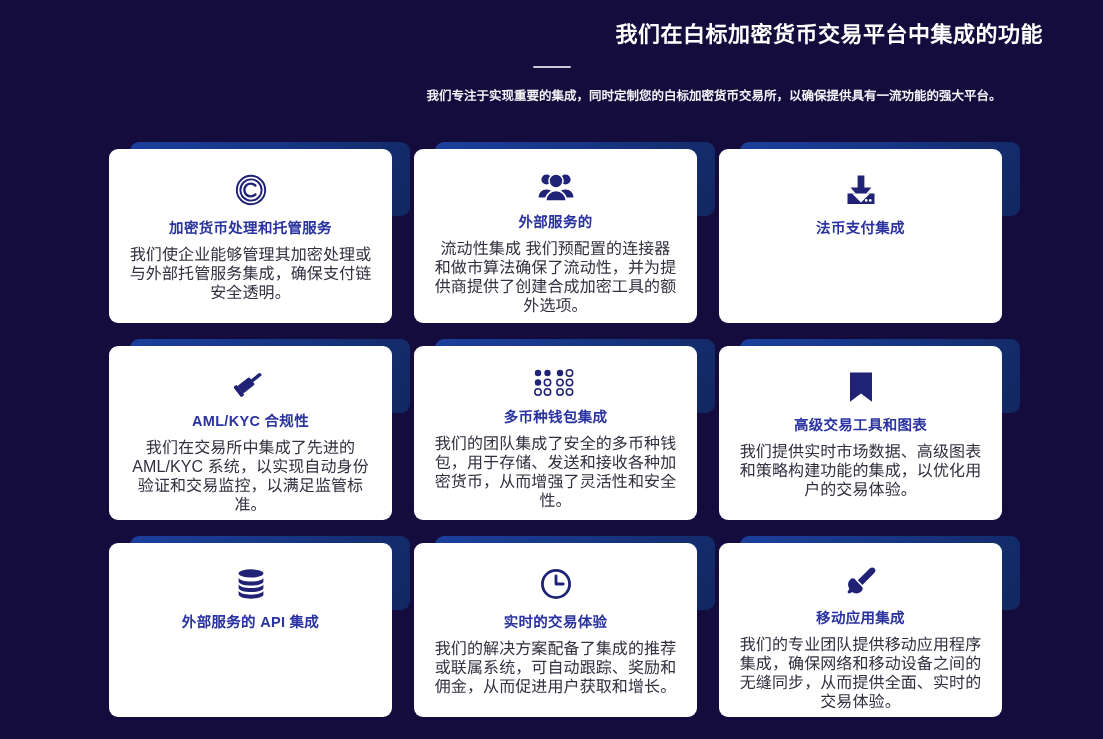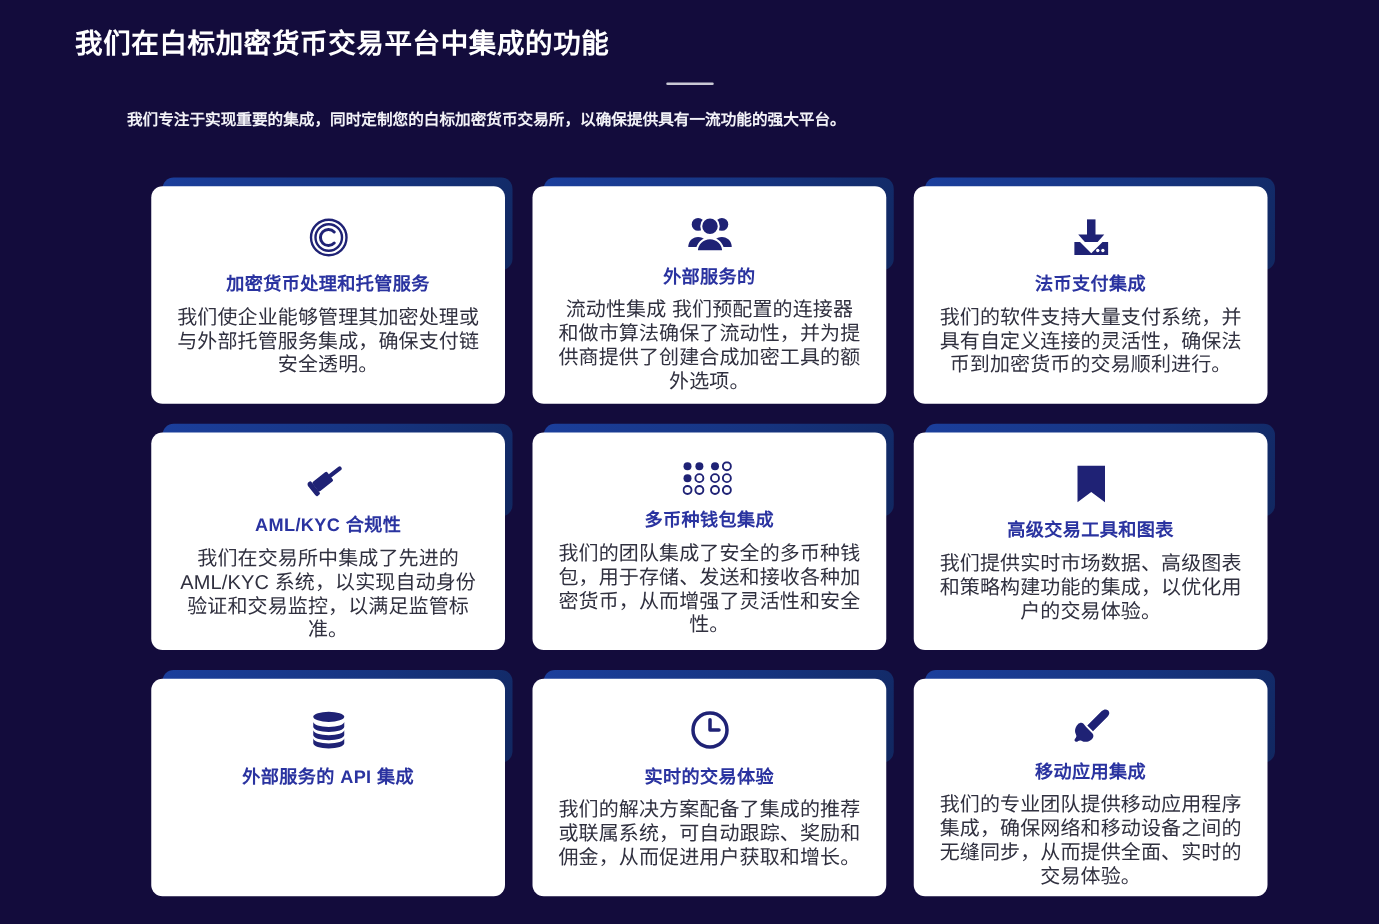--- a/index.html
+++ b/index.html
@@ -19,21 +19,21 @@
   .page {
     width: 1103px;
     height: 739px;
     position: relative;
     box-sizing: border-box;
     padding-top: 18px;
   }
 
   
   .header {
-    text-align: left;
+    text-align: right;
     padding: 0 60px;
   }
   .header h1 {
     margin: 0;
     font-size: 22px;
     font-weight: bold;
     color: #ffffff;
     letter-spacing: 0.5px;
     line-height: 34px;
   }
@@ -77,21 +77,21 @@
     width: 280px;
     height: 74px;
     border-radius: 9px;
     background: linear-gradient(120deg, #1b3f9c 0%, #16347f 55%, #112760 100%);
     z-index: 1;
   }
 
   .card {
     position: absolute;
     top: 12px;
-    left: 16px;
+    left: 4px;
     width: 283px;
     height: 174px;
     background: #ffffff;
     border-radius: 9px;
     z-index: 2;
     box-sizing: border-box;
     padding: 23px 19px 14px 19px;
     text-align: center;
     display: flex;
     flex-direction: column;
@@ -173,21 +173,20 @@
             <svg width="34" height="32" viewBox="0 0 34 32">
               <rect x="13.6" y="1.5" width="6.8" height="13" fill="#1f2275"></rect>
               <path d="M6.6 13.5h20.8L17 25.4z" fill="#1f2275"></path>
               <path d="M3.5 19.5h27v10.5h-27z" fill="#1f2275"></path>
               <path d="M8 19.5h18L17 28.5z" fill="#ffffff"></path>
               <circle cx="22.2" cy="26.4" r="1.35" fill="#ffffff"></circle>
               <circle cx="26.3" cy="26.4" r="1.35" fill="#ffffff"></circle>
             </svg>
           </div>
           <div class="card-title">法币支付集成</div>
-          <div class="card-desc">我们的软件支持大量支付系统，并具有自定义连接的灵活性，确保法币到加密货币的交易顺利进行。</div>
         </div>
       </div>
       <div class="card-wrap">
         <div class="card-shadow"></div>
         <div class="card">
           <div class="card-icon">
             <svg width="34" height="32" viewBox="0 0 34 32">
               <g transform="rotate(-38 17 16)">
                 <rect x="5.5" y="8.5" width="15" height="9.5" rx="1.4" fill="#1f2275"></rect>
                 <rect x="19.6" y="11.6" width="12.2" height="3.4" rx="1.5" fill="#1f2275"></rect>

